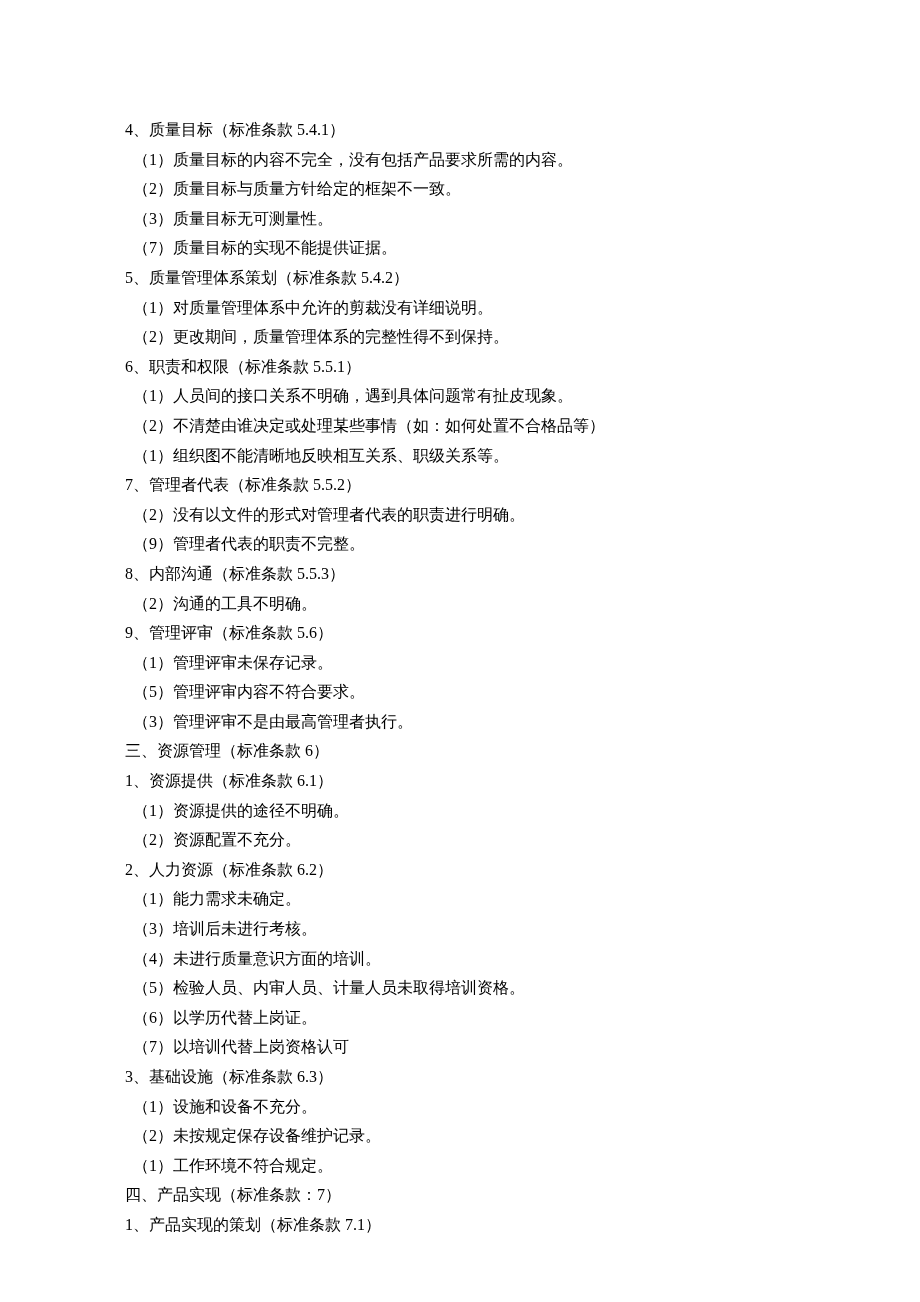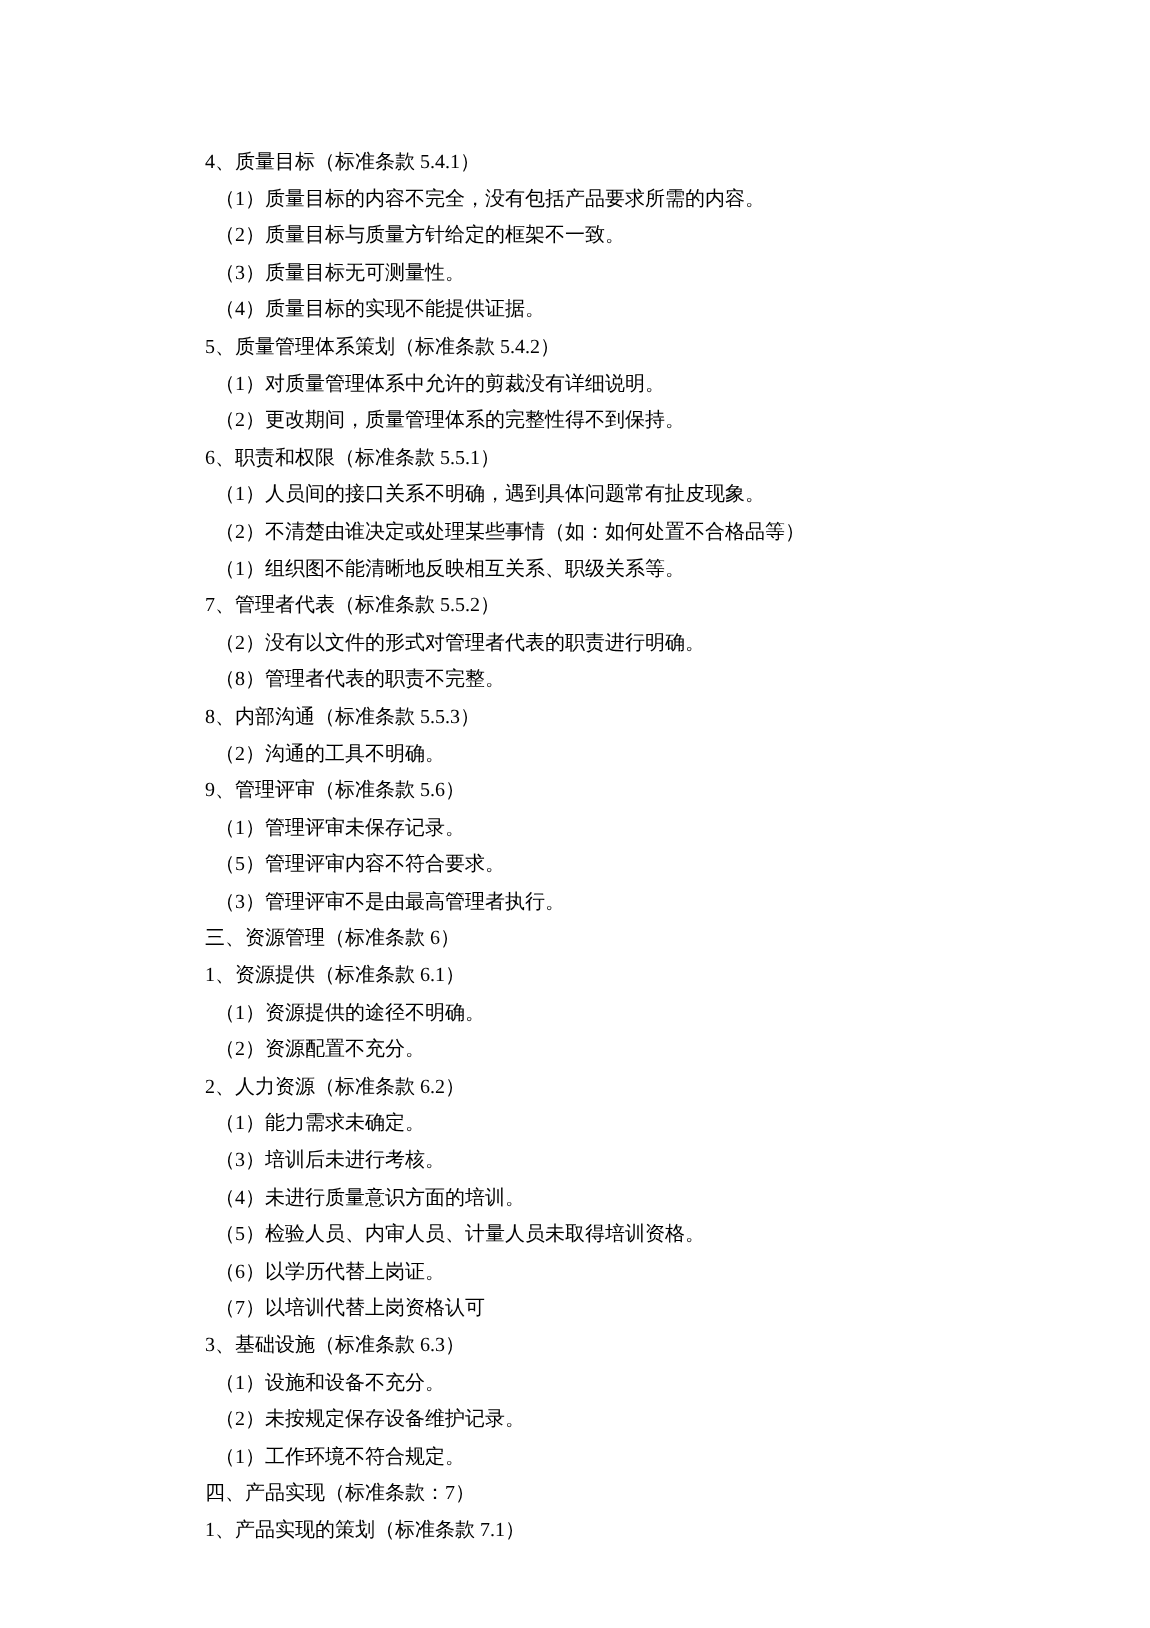--- a/index.html
+++ b/index.html
@@ -11,45 +11,44 @@
       background: #ffffff;
       font-family: "SimSun", "宋体", serif;
       font-size: 16px;
       color: #000000;
       line-height: 1.85;
       padding: 115px 125px 60px 125px;
       width: 920px;
     }
     .line {
       white-space: nowrap;
-      margin-left: 39px;
     }
     .indent {
       padding-left: 8px;
     }
   </style>
 </head>
 <body>
 
 <div id="content">
     <div class="line">4、质量目标（标准条款 5.4.1）</div>
     <div class="line indent">（1）质量目标的内容不完全，没有包括产品要求所需的内容。</div>
     <div class="line indent">（2）质量目标与质量方针给定的框架不一致。</div>
     <div class="line indent">（3）质量目标无可测量性。</div>
-    <div class="line indent">（4）质量目标的实现不能提供证据。</div>
+    <div class="line indent">（7）质量目标的实现不能提供证据。</div>
     <div class="line">5、质量管理体系策划（标准条款 5.4.2）</div>
     <div class="line indent">（1）对质量管理体系中允许的剪裁没有详细说明。</div>
     <div class="line indent">（2）更改期间，质量管理体系的完整性得不到保持。</div>
     <div class="line">6、职责和权限（标准条款 5.5.1）</div>
     <div class="line indent">（1）人员间的接口关系不明确，遇到具体问题常有扯皮现象。</div>
     <div class="line indent">（2）不清楚由谁决定或处理某些事情（如：如何处置不合格品等）</div>
     <div class="line indent">（1）组织图不能清晰地反映相互关系、职级关系等。</div>
     <div class="line">7、管理者代表（标准条款 5.5.2）</div>
     <div class="line indent">（2）没有以文件的形式对管理者代表的职责进行明确。</div>
-    <div class="line indent">（8）管理者代表的职责不完整。</div>
+    <div class="line indent">（9）管理者代表的职责不完整。</div>
     <div class="line">8、内部沟通（标准条款 5.5.3）</div>
     <div class="line indent">（2）沟通的工具不明确。</div>
     <div class="line">9、管理评审（标准条款 5.6）</div>
     <div class="line indent">（1）管理评审未保存记录。</div>
     <div class="line indent">（5）管理评审内容不符合要求。</div>
     <div class="line indent">（3）管理评审不是由最高管理者执行。</div>
     <div class="line">三、资源管理（标准条款 6）</div>
     <div class="line">1、资源提供（标准条款 6.1）</div>
     <div class="line indent">（1）资源提供的途径不明确。</div>
     <div class="line indent">（2）资源配置不充分。</div>

